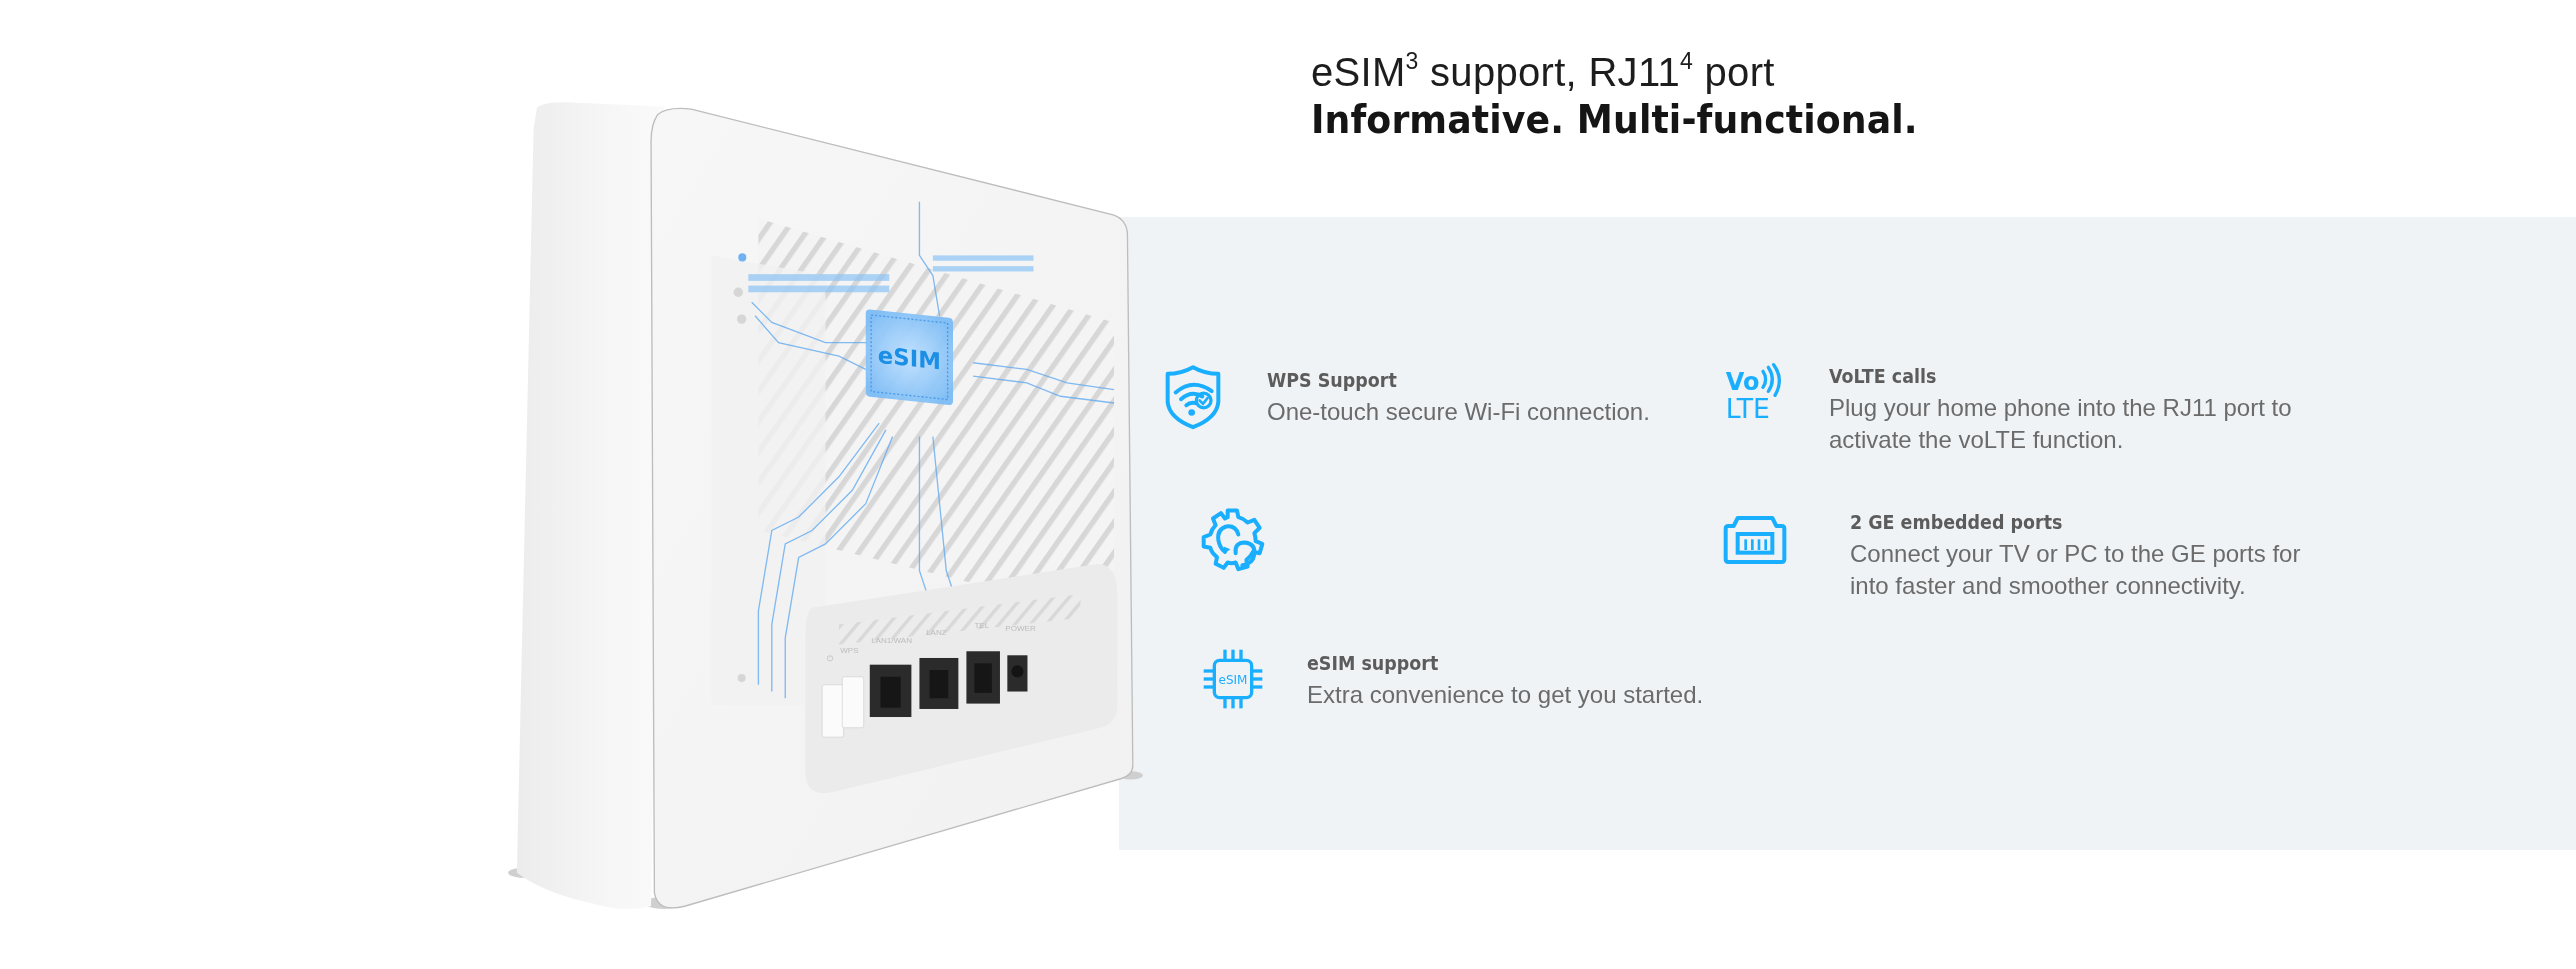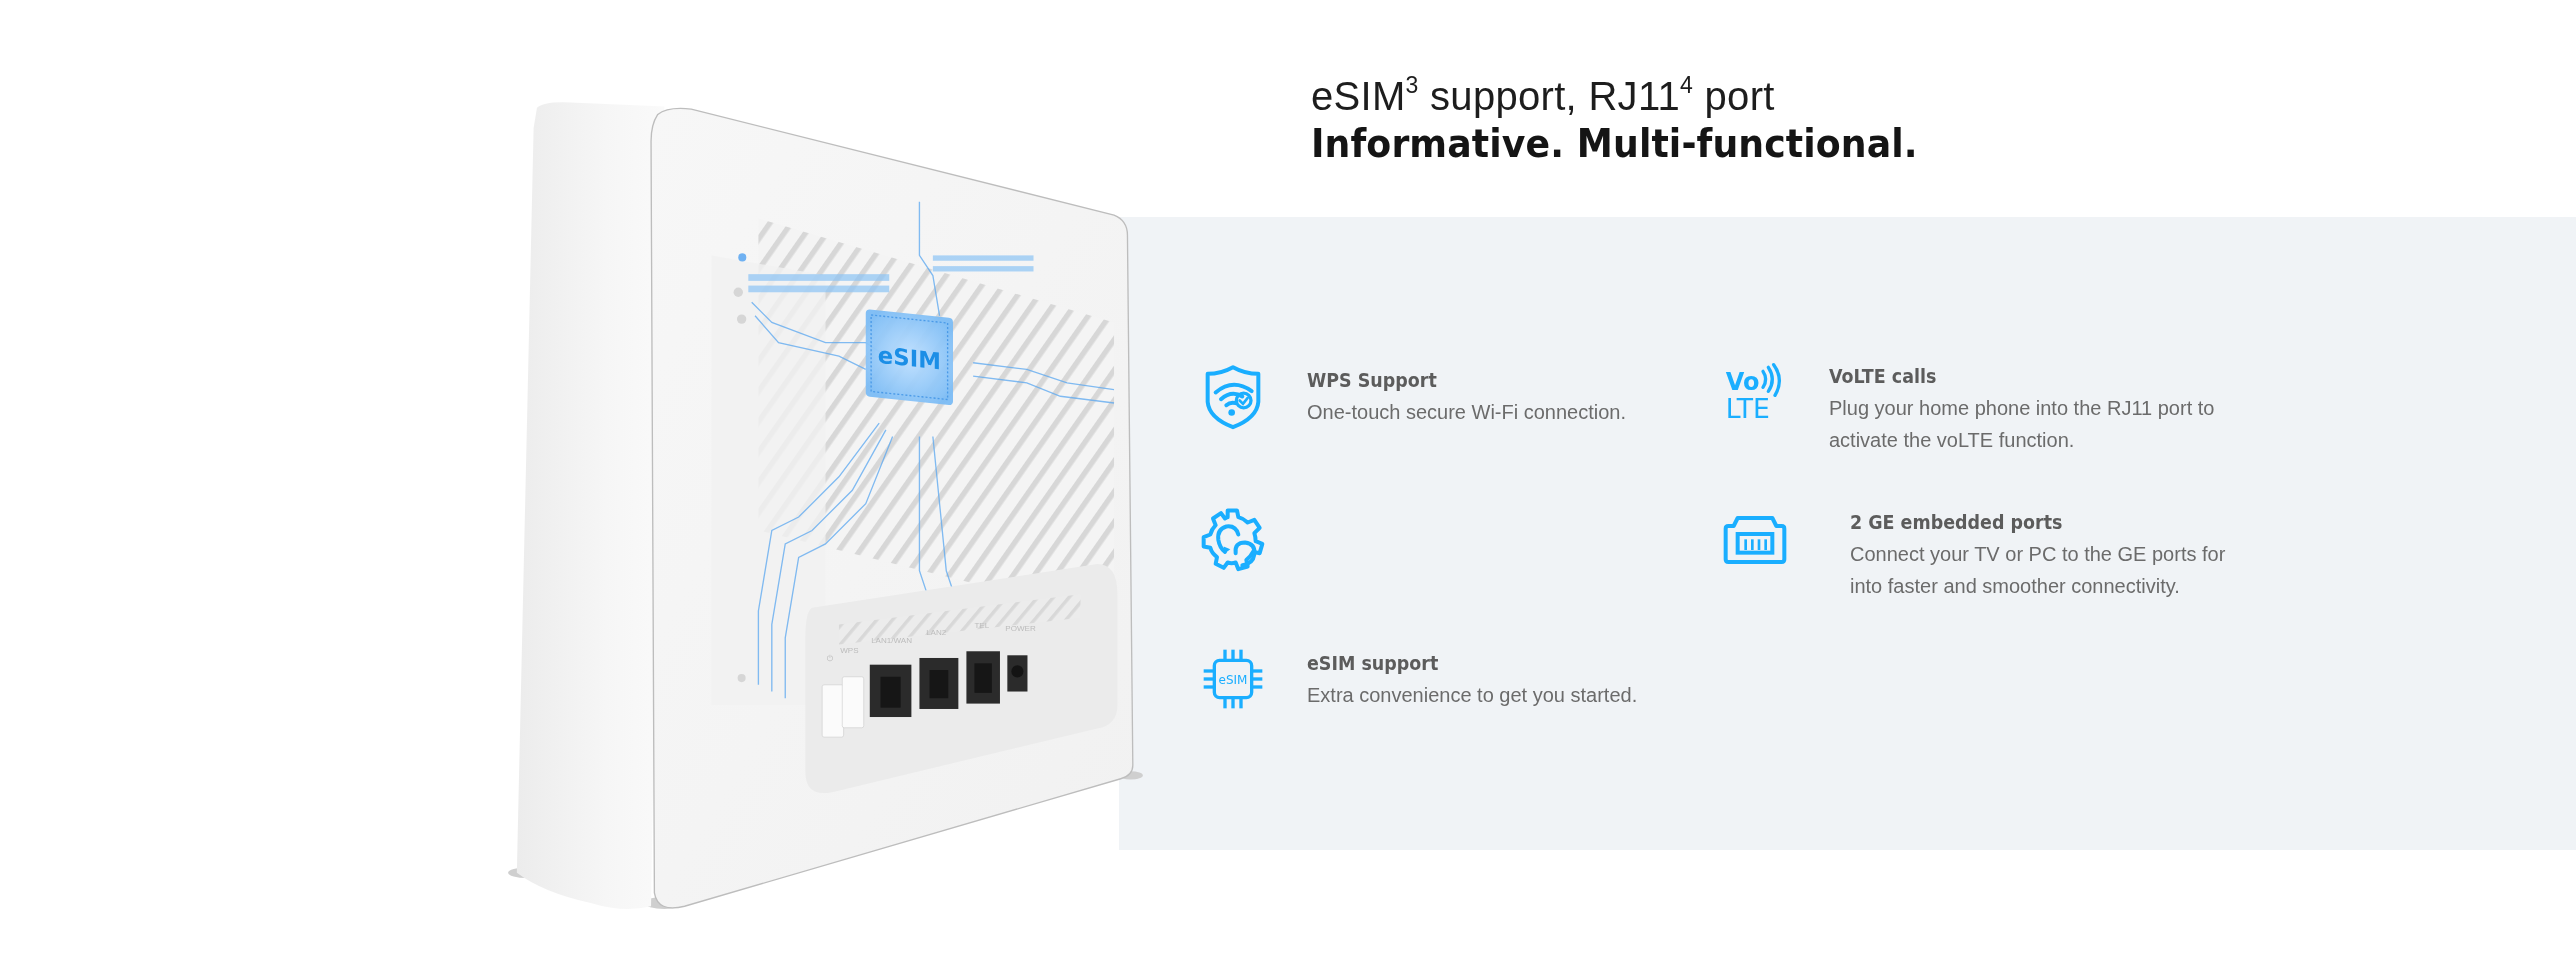--- a/index.html
+++ b/index.html
@@ -4,36 +4,36 @@
 <style>
   * { box-sizing: border-box; margin: 0; padding: 0; }
   html, body { width: 2576px; height: 969px; background: #ffffff; overflow: hidden; }
   body { position: relative; font-family: "Liberation Sans", "DejaVu Sans", sans-serif; color: #1a1a1a; }
 
   .panel {
     position: absolute; left: 1119px; top: 217px; width: 1457px; height: 633px;
     background: #f0f3f6;
   }
 
-  .headline { position: absolute; left: 1311px; top: 72px; }
+  .headline { position: absolute; left: 1311px; top: 48px; }
   .headline .line1 {
     font-size: 40px; font-weight: 300; color: #1d1d1d; letter-spacing: 0.3px; line-height: 48px;
     font-family: "Liberation Sans", sans-serif;
   }
   .headline .line1 sup { font-size: 23px; vertical-align: 17.4px; line-height: 0; }
   .headline .line2 {
     font-size: 39px; font-weight: 700; color: #151515; line-height: 48px; letter-spacing: 0.1px;
     font-family: "DejaVu Sans", sans-serif; transform: scaleX(0.93); transform-origin: left;
   }
 
   .feature { position: absolute; display: flex; align-items: flex-start; }
   .feature .icon { width: 64px; height: 64px; flex: none; display: flex; align-items: center; justify-content: flex-start; }
   .feature .text { margin-left: 42px; }
   .feature .title { font-size: 19px; font-weight: 700; color: #5c5c5c; line-height: 32px; white-space: nowrap; font-family: "DejaVu Sans", sans-serif; transform: scaleX(0.92); transform-origin: left; }
-  .feature .desc { font-size: 20px; color: #6b6b6b; line-height: 32px; white-space: nowrap; font-family: "Liberation Sans", sans-serif; }
+  .feature .desc { font-size: 24px; color: #6b6b6b; line-height: 32px; white-space: nowrap; font-family: "Liberation Sans", sans-serif; }
 
   
   .router { position: absolute; left: 490px; top: 101px; width: 671px; height: 812px; }
 </style>
 </head>
 <body>
 
 <div class="panel"></div>
 
 <div class="router">
@@ -126,21 +126,21 @@
   </svg>
 </div>
 
 <div class="headline">
   <div class="line1">
     <span>eSIM</span><sup>3</sup><span> support, RJ11</span><sup>4</sup><span> port</span>
   </div>
   <div class="line2">Informative. Multi-functional.</div>
 </div>
 
-<div class="feature" style="left:1201px; top:364px;">
+<div class="feature" style="left:1161px; top:364px;">
   <div class="icon">
     <svg width="64" height="67" viewBox="0 0 96 100">
       <path d="M48 6 Q30 16 10 16 L10 58 Q12 82 48 96 Q84 82 86 58 L86 16 Q66 16 48 6 Z" fill="none" stroke="#1aaeff" stroke-width="6" stroke-linejoin="round"></path>
       <path d="M22 44 Q48 22 76 42" fill="none" stroke="#1aaeff" stroke-width="6" stroke-linecap="round"></path>
       <path d="M30 54 Q46 40 62 50" fill="none" stroke="#1aaeff" stroke-width="6" stroke-linecap="round"></path>
       <path d="M38 63 Q44 58 52 60" fill="none" stroke="#1aaeff" stroke-width="6" stroke-linecap="round"></path>
       <circle cx="46" cy="74" r="5" fill="#1aaeff"></circle>
       <circle cx="64" cy="56" r="11" fill="none" stroke="#1aaeff" stroke-width="5"></circle>
       <path d="M58 56 L63 61 L70 52" fill="none" stroke="#1aaeff" stroke-width="4" stroke-linecap="round"></path>
     </svg>

